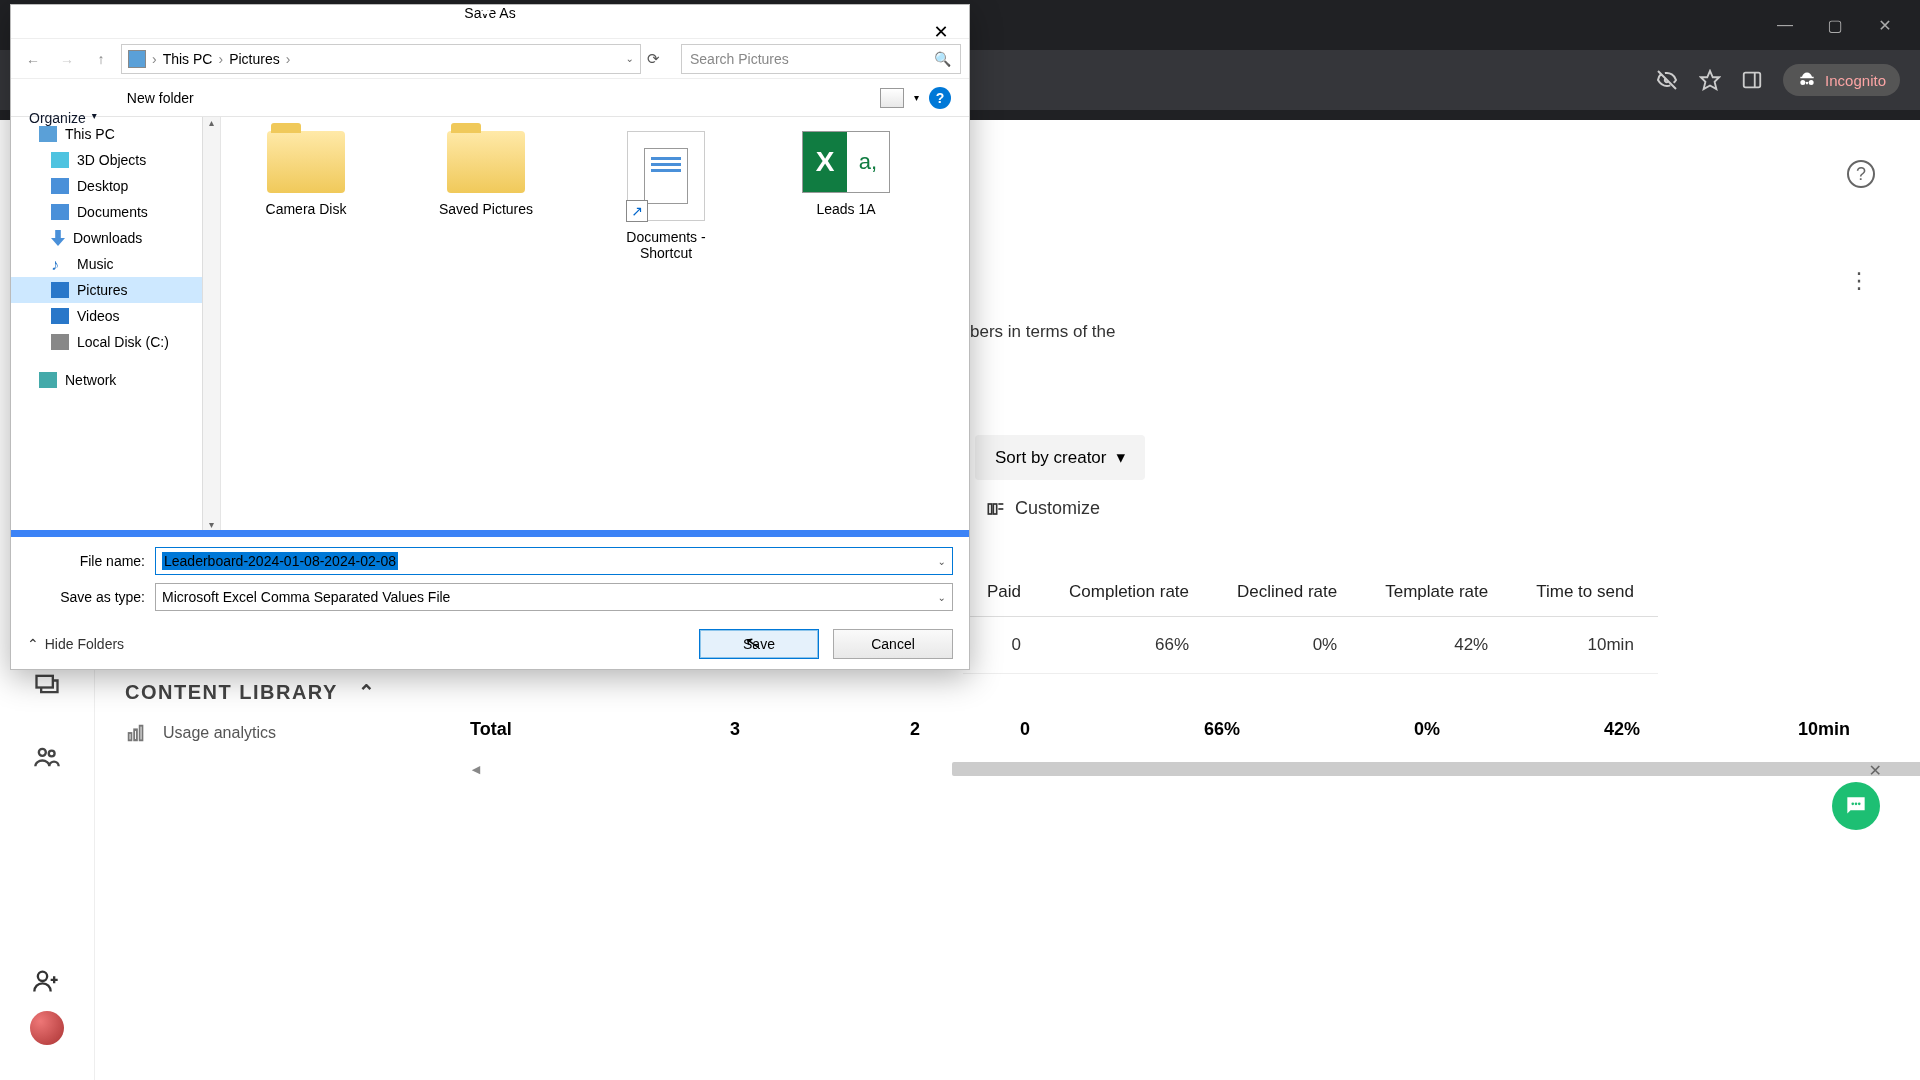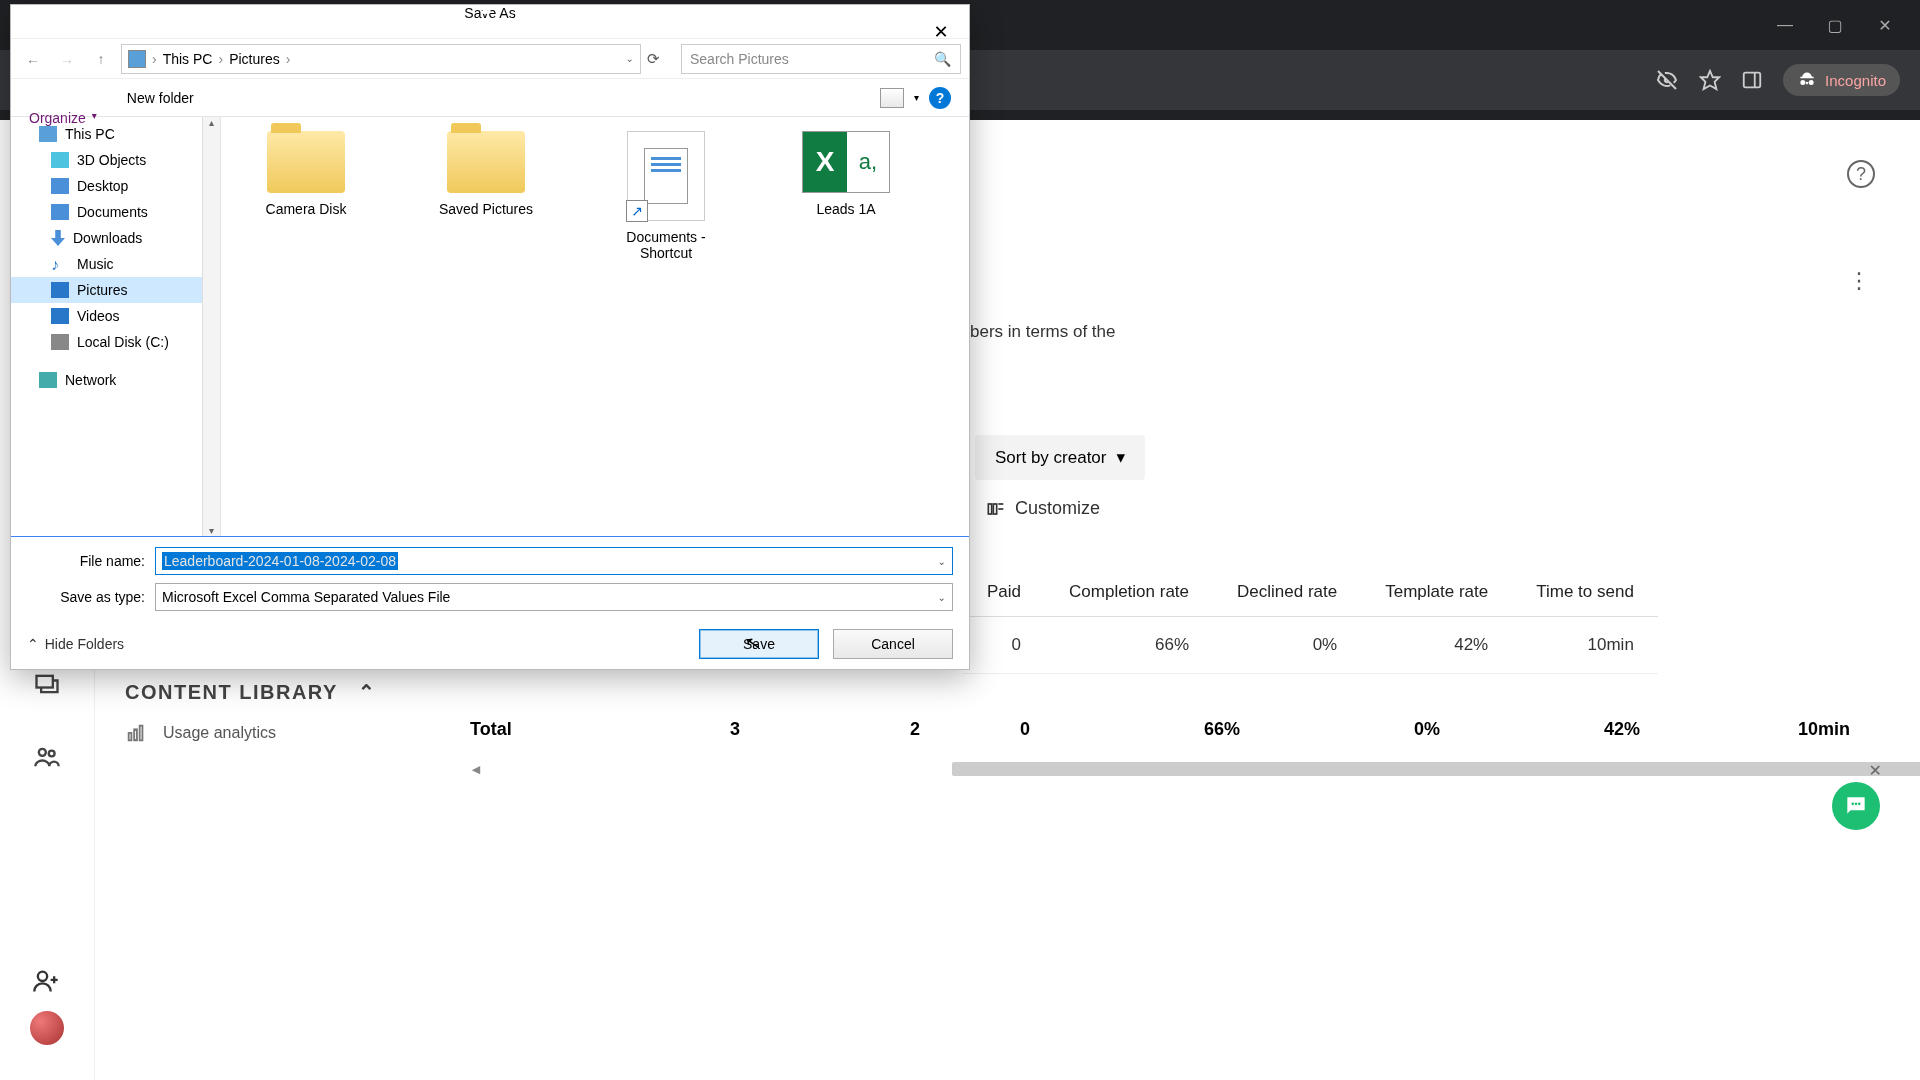--- a/index.html
+++ b/index.html
@@ -63,21 +63,21 @@
 .nav-btn { width: 28px; height: 28px; display: flex; align-items: center; justify-content: center; color: #888; font-size: 14px; }
 .breadcrumb-box { flex: 1; border: 1px solid #ccc; height: 30px; display: flex; align-items: center; padding: 0 6px; gap: 6px; font-size: 14px; background:#fff; }
 .bc-icon { width:18px; height:18px; background:#5aa0d8; border:1px solid #888;}
 .bc-sep { color: #888; }
 .bc-drop { margin-left: auto; color: #666; font-size: 10px;}
 .refresh-btn { width: 28px; font-size: 15px; color:#555;}
 .search-box { width: 280px; border: 1px solid #ccc; height: 30px; display: flex; align-items: center; padding: 0 8px; color: #888; font-size: 14px; }
 .search-box .mag { margin-left: auto; }
 
 .dlg-toolbar { height: 38px; display: flex; align-items: center; padding: 0 18px; gap: 30px; border-bottom: 1px solid #e5e5e5; font-size: 14px; }
-.org-btn { display: flex; align-items: flex-start; gap: 6px; color:#701a75;margin-top:40px;}
+.org-btn { display: flex; align-items: flex-start; gap: 6px; color:#0f172a;margin-top:40px;}
 .view-icons { margin-left: auto; display: flex; align-items: center; gap: 10px; }
 .view-btn { width:24px; height:20px; border:1px solid #999; background:linear-gradient(#fff,#e8e8e8); }
 .help-blue { width:22px; height:22px; background:#0078d7; color:#fff; border-radius:50%; display:flex; align-items:center; justify-content:center; font-size:14px; font-weight:bold;}
 
 .dlg-body { flex: 1; display: flex; overflow: hidden; }
 .tree { width: 210px; border-right: 1px solid #e5e5e5; padding: 4px 0; font-size: 14px; position:relative;}
 .tree-scroll { position:absolute; right:0; top:0; bottom:0; width:18px; background:#f4f4f4; border-left:1px solid #ddd;}
 .tree-scroll .up { position:absolute; top:0; width:100%; text-align:center; font-size:10px; color:#666;}
 .tree-scroll .down { position:absolute; bottom:0; width:100%; text-align:center; font-size:10px; color:#666;}
 .tree-item { display: flex; align-items: center; gap: 8px; padding: 5px 0 5px 40px; cursor: default; white-space:nowrap;}
@@ -100,27 +100,27 @@
 .folder-icon { width: 78px; height: 62px; margin: 0 auto 8px; background: linear-gradient(#ffe9a8, #f0c95a); border-radius: 4px; position:relative; }
 .folder-icon::before { content:""; position:absolute; top:-8px; left:4px; width:30px; height:10px; background:#f0c95a; border-radius:3px 3px 0 0;}
 .shortcut-icon { width: 78px; height: 90px; margin: 0 auto 8px; border: 1px solid #ccc; background: #fff; position: relative; display:flex; align-items:center; justify-content:center;}
 .shortcut-doc { width:44px; height:56px; background:#fff; border:1px solid #999; position:relative;}
 .shortcut-doc::after{content:""; position:absolute; top:8px; left:6px; right:6px; height:3px; background:#4a90d9; box-shadow:0 6px 0 #4a90d9, 0 12px 0 #4a90d9;}
 .shortcut-arrow { position:absolute; bottom:-2px; left:-2px; width:22px; height:22px; background:#fff; border:1px solid #888; display:flex; align-items:center; justify-content:center; font-size:14px; color:#0066cc;}
 .excel-icon { width: 88px; height: 62px; margin: 0 auto 8px; display:flex; border:1px solid #999; background:#fff;}
 .excel-x { width:44px; background:#107c41; color:#fff; display:flex; align-items:center; justify-content:center; font-size:28px; font-weight:bold;}
 .excel-a { flex:1; display:flex; align-items:center; justify-content:center; font-size:22px; color:#107c41;}
 
-.dlg-footer { border-top: 1px solid #3b82f6; padding: 10px 16px; }
+.dlg-footer { border-top: 7px solid #3b82f6; padding: 10px 16px; }
 .field-row { display: flex; align-items: center; margin-bottom: 8px; }
 .field-label { width: 128px; text-align: right; padding-right: 10px; font-size: 14px; }
 .combo { flex: 1; border: 1px solid #7aa7d7; height: 28px; display: flex; align-items: center; padding: 0 6px; font-size: 14px; position: relative; background:#fff;}
 .combo .drop { margin-left: auto; color: #555; font-size: 10px;}
 .combo.focus { border:1px solid #0078d7; }
-.combo.focus .sel { background:#0078d7; color:#e5e5e5; padding:1px 2px;}
+.combo.focus .sel { background:#0078d7; color:#000000; padding:1px 2px;}
 .btn-row { display: flex; justify-content: flex-end; gap: 14px; padding: 10px 0 0; align-items:center;}
 .hide-folders { margin-right: auto; display: flex; align-items: center; gap: 6px; font-size: 14px; color:#333;}
 .win-btn { width: 120px; height: 30px; border: 1px solid #aaa; background: linear-gradient(#fafafa,#e8e8e8); font-size: 14px; display:flex; align-items:center; justify-content:center;}
 .win-btn.primary { border: 1px solid #0078d7; background:#e5f1fb; box-shadow: inset 0 0 0 1px #8cc4ea;}
 
 .cursor { position: absolute; left: 745px; top: 632px; font-size: 18px; color: #000; pointer-events:none; transform: rotate(-10deg);}
 
 svg { display: block; }
 </style>
 </head>

